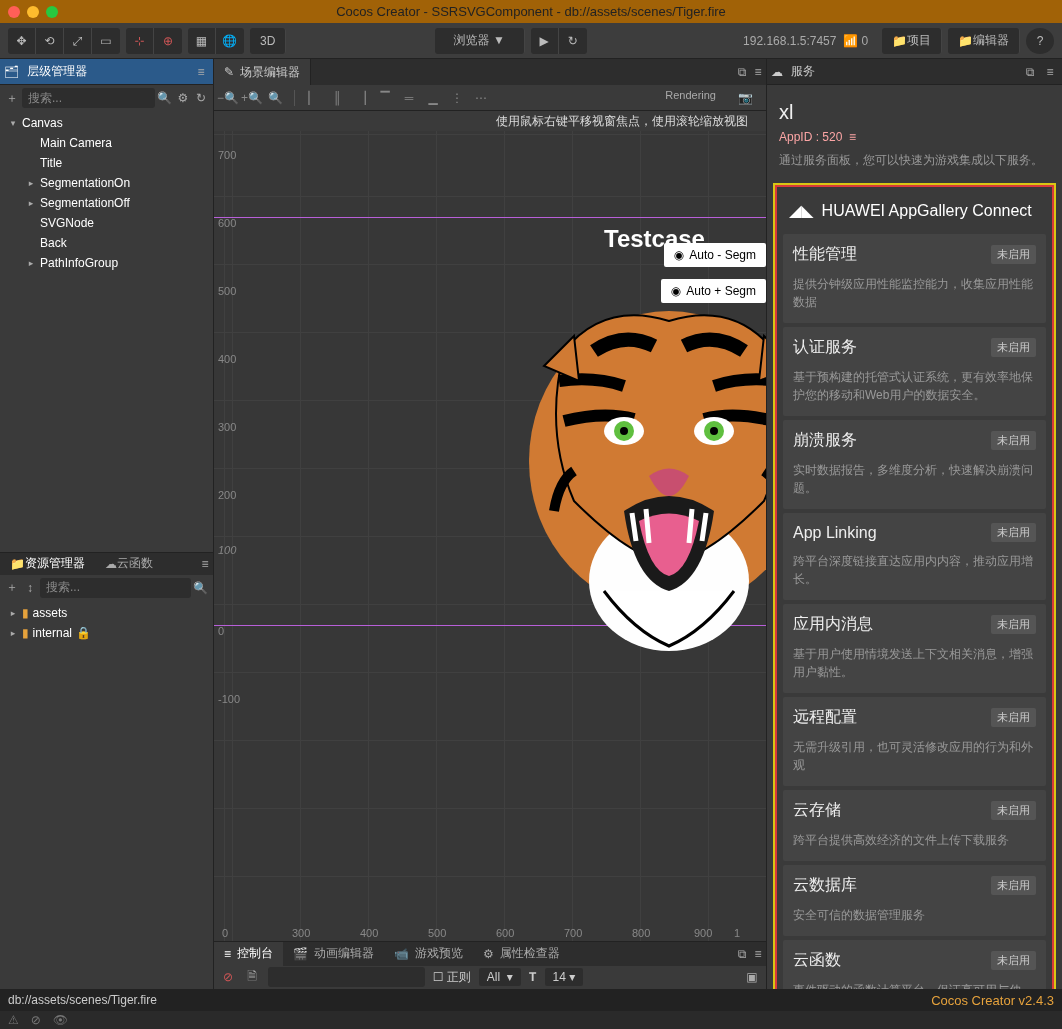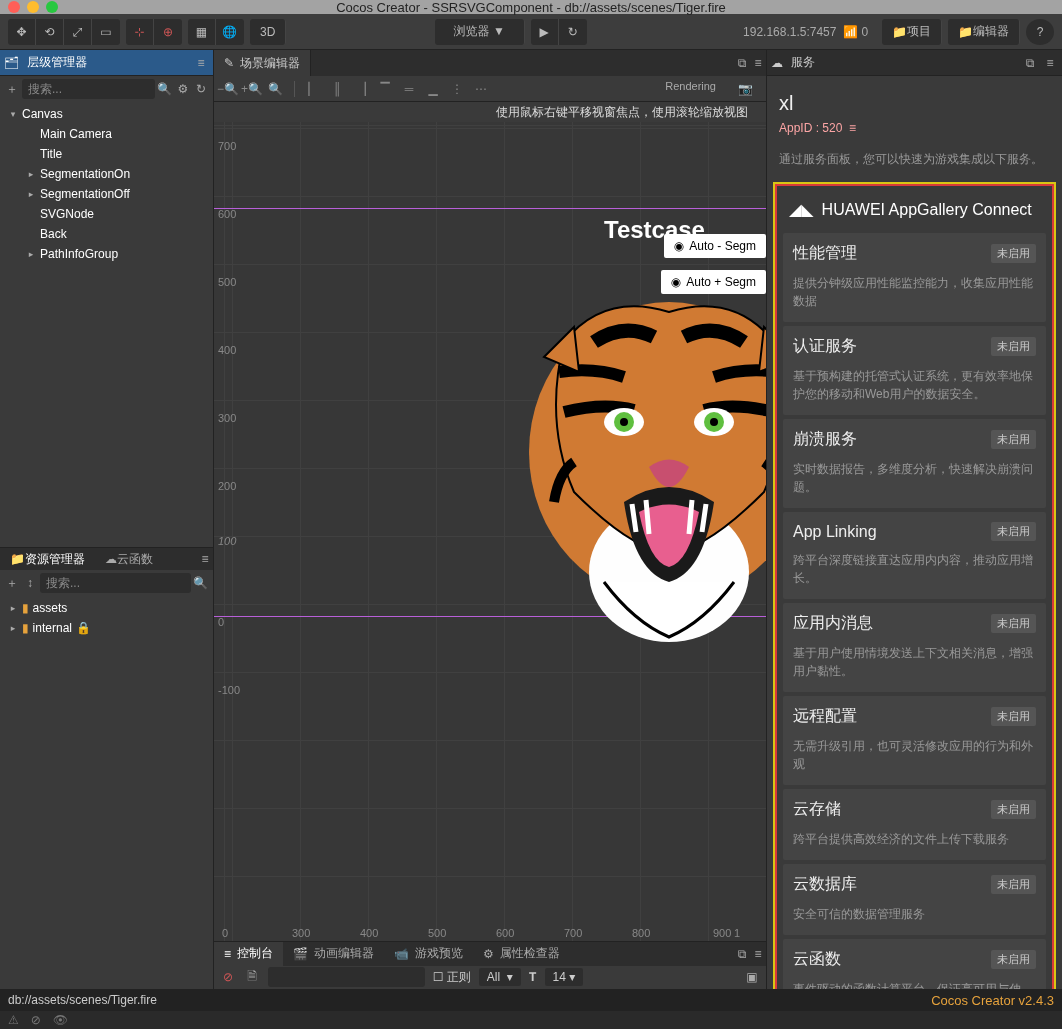--- a/index.html
+++ b/index.html
@@ -1,19 +1,19 @@
 <!DOCTYPE html>
 <html><head>
 <meta charset="utf-8">
 <style>
 * { margin: 0; padding: 0; box-sizing: border-box; font-family: -apple-system, "Helvetica Neue", Arial, sans-serif; }
 body { background: #3a3a3a; color: #ccc; font-size: 12px; width: 1062px; height: 1029px; overflow: hidden; display: flex; flex-direction: column; }
 
 
-.titlebar { height: 14px; background: #a3a3a3; display: flex; align-items: center; padding: 0 8px; color: #333; position: relative; }
+.titlebar { height: 23px; background: #a16207; display: flex; align-items: center; padding: 0 8px; color: #333; position: relative; }
 .traffic { display: flex; gap: 7px; }
 .dot { width: 12px; height: 12px; border-radius: 50%; }
 .dot.red { background: #ff5f57; }
 .dot.yel { background: #febc2e; }
 .dot.grn { background: #28c840; }
 .title-text { position: absolute; left: 50%; transform: translateX(-50%); font-size: 13px; color: #222; }
 
 
 .toolbar { height: 36px; background: #3d3d3d; border-bottom: 1px solid #222; display: flex; align-items: center; padding: 0 8px; gap: 6px; }
 .tb-group { display: flex; background: #2d2d2d; border-radius: 3px; }
@@ -75,21 +75,21 @@
 .btab { padding: 0 10px; display: flex; gap: 6px; align-items: center; color: #aaa; cursor: pointer; height: 100%; }
 .btab.active { background: #3a3a3a; color: #fff; }
 .console-bar { height: 24px; display: flex; align-items: center; padding: 0 6px; gap: 8px; }
 .console-select { background: #2d2d2d; padding: 2px 8px; border-radius: 2px; color: #ccc; }
 
 
 .services-body { flex: 1; overflow: auto; padding: 8px 6px; }
 .svc-app { padding: 8px 6px 14px; }
 .svc-app-name { font-size: 20px; color: #f0f0f0; }
 .svc-appid { color: #fca5a5; font-size: 12px; margin-top: 6px; }
-.svc-desc { color: #999; font-size: 12px; margin-top: 16px; }
+.svc-desc { color: #999; font-size: 12px; margin-top: 8px; }
 .highlight-box { border: 2px solid #d9c614; }
 .inner-red { border: 2px solid #d93a3a; padding: 4px; }
 .svc-section-head { display: flex; align-items: center; gap: 8px; padding: 10px 8px; color: #fff; font-size: 16px; }
 .svc-card { background: #444; margin: 4px 2px; padding: 10px 10px 12px; border-radius: 2px; }
 .svc-card-row { display: flex; justify-content: space-between; align-items: center; }
 .svc-card-title { color: #eee; font-size: 16px; }
 .svc-badge { background: #555; color: #ccc; font-size: 11px; padding: 2px 6px; border-radius: 2px; }
 .svc-card-desc { color: #999; font-size: 12px; margin-top: 10px; line-height: 1.5; }
 
 
@@ -260,21 +260,21 @@
           <span class="ruler-y" style="top: 562px;">-100</span>
         </div>
       <div id="ruler-x-container">
           <span class="ruler-x" style="left: 8px;">0</span>
           <span class="ruler-x" style="left: 78px;">300</span>
           <span class="ruler-x" style="left: 146px;">400</span>
           <span class="ruler-x" style="left: 214px;">500</span>
           <span class="ruler-x" style="left: 282px;">600</span>
           <span class="ruler-x" style="left: 350px;">700</span>
           <span class="ruler-x" style="left: 418px;">800</span>
-          <span class="ruler-x" style="left: 499px;">900</span>
+          <span class="ruler-x" style="left: 480px;">900</span>
           <span class="ruler-x" style="left: 520px;">1</span>
         </div>
 
       <div class="canvas-label" style="left:390px; top:94px">Testcase</div>
       <div class="canvas-label" style="left:415px; top:466px">Back</div>
       <div class="btn-overlay" style="right:0; top:112px">◉ <span>Auto - Segm</span></div>
       <div class="btn-overlay" style="right:0; top:148px">◉ <span>Auto + Segm</span></div>
 
       <svg class="tiger" viewBox="0 0 330 380">
         <ellipse cx="165" cy="180" rx="140" ry="150" fill="#d07a33"></ellipse>

